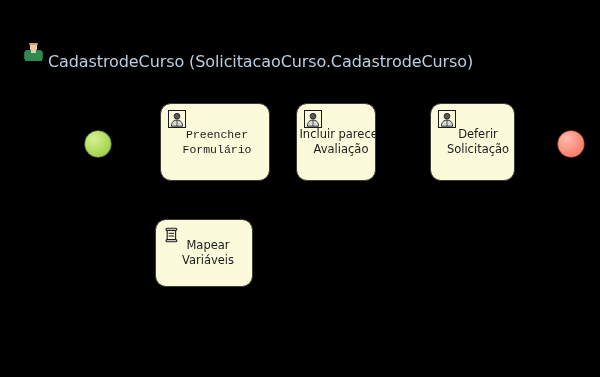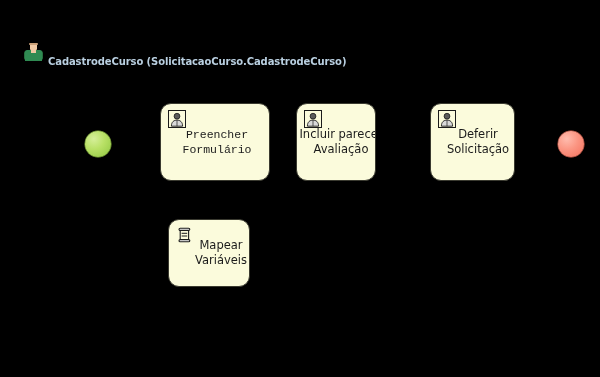--- a/index.html
+++ b/index.html
@@ -75,22 +75,22 @@
   .avatar-icon .collar {
     position: absolute;
     left: 7px;
     top: 7px;
     width: 5px;
     height: 3px;
     background: #f0c9a4;
   }
 
   .process-title {
-    font-size: 10px;
-    font-weight: bold;
+    font-size: 16px;
+    font-weight: normal;
     color: #b9cfe0;
     white-space: nowrap;
     letter-spacing: -0.1px;
     line-height: 14px;
     margin-top: 20px;
   }
 
   
   .event {
     position: absolute;
@@ -140,21 +140,21 @@
     color: #1b1b1b;
     line-height: 15px;
     white-space: pre-line;
     word-break: keep-all;
   }
 
   
   #task-preencher-formulario { left: 160px; top: 103px; width: 110px; height: 78px; }
   #task-incluir-parecer      { left: 296px; top: 103px; width: 80px;  height: 78px; }
   #task-deferir-solicitacao  { left: 430px; top: 103px; width: 85px;  height: 78px; }
-  #task-mapear-variaveis     { left: 168px; top: 219px; width: 82px;  height: 68px; }
+  #task-mapear-variaveis     { left: 155px; top: 219px; width: 98px;  height: 68px; }
 
   #task-preencher-formulario .task-label { left: -20px; font-family: Liberation Mono, monospace; }
   #task-incluir-parecer      .task-label { left: -32px; }
   #task-deferir-solicitacao  .task-label { left: -29px; }
   #task-mapear-variaveis     .task-label { left: -24px; }
 </style>
 </head>
 <body>
 
 <div id="canvas">

